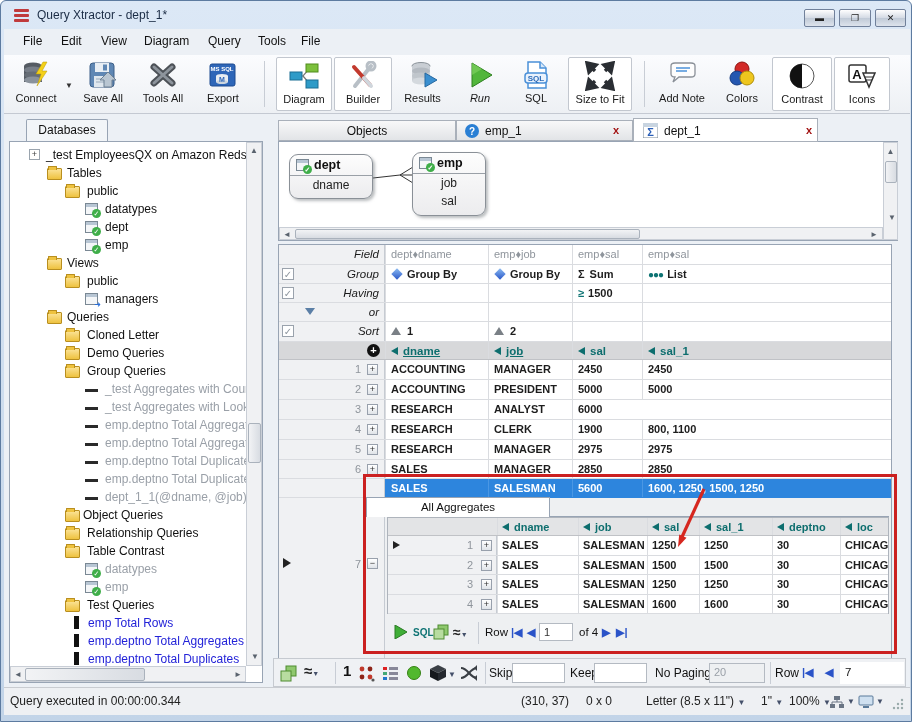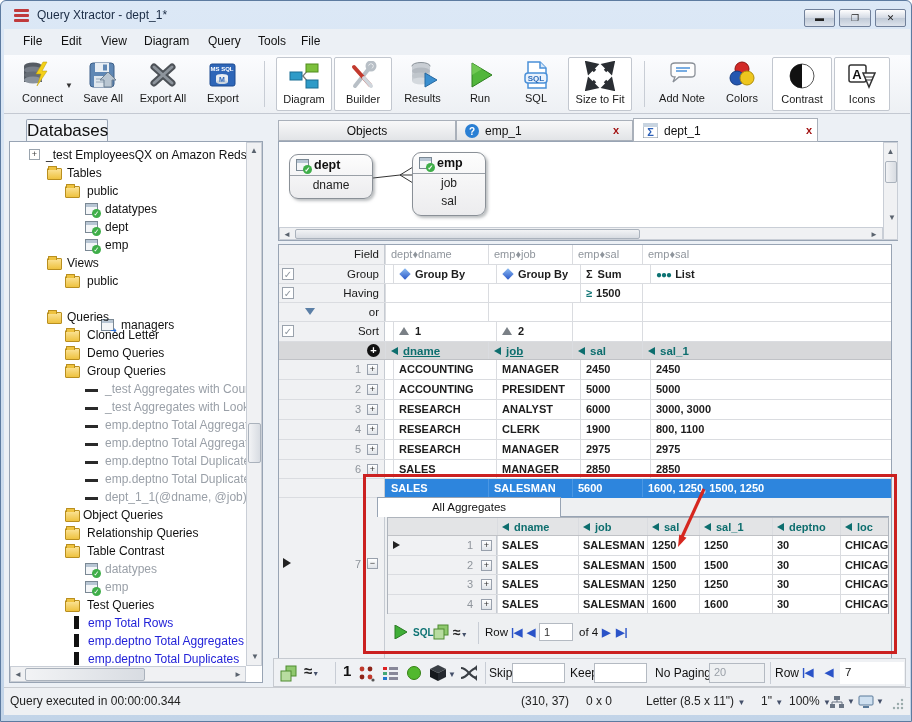--- a/index.html
+++ b/index.html
@@ -15,21 +15,21 @@
 
 .menu-item { position:absolute; top:33px; font-size:12px; color:#111; }
 
 #toolbar { position:absolute; left:3px; top:54px; width:906px; height:59px; background:linear-gradient(#fbfcfe,#edf0f4); border-bottom:1px solid #c4c9d2; }
 .tbtn { position:absolute; top:2px; height:54px; text-align:center; }
 .tbtn .ic { display:block; margin:3px auto 0; width:30px; height:30px; position:relative; }
 .tbtn .lb { display:block; font-size:11px; color:#1a1a1a; margin-top:2px; white-space:nowrap; }
 .tbtn.boxed { border:1px solid #c2c7cf; background:#fff; border-radius:2px; }
 .tsep { position:absolute; top:6px; width:1px; height:46px; background:#c8cdd5; }
 
-#db-tab { position:absolute; left:25px; top:118px; width:82px; height:23px; background:#f2f5f8; border:1px solid #98a4b4; border-bottom:none; border-radius:2px 2px 0 0; font-size:17px; text-align:center; line-height:21px; color:#111; }
+#db-tab { position:absolute; left:25px; top:118px; width:82px; height:23px; background:#f2f5f8; border:1px solid #98a4b4; border-bottom:none; border-radius:2px 2px 0 0; font-size:12px; text-align:center; line-height:21px; color:#111; }
 #tree-panel { position:absolute; left:8px; top:140px; width:254px; height:542px; background:#fff; border:1px solid #98a4b4; }
 .titem { position:absolute; height:18px; font-size:12px; color:#111; white-space:nowrap; }
 .titem .lbl { position:absolute; top:2px; }
 .titem.gray .lbl { color:#9aa0a8; }
 .titem.blue .lbl { color:#2323d8; }
 .plusbox { position:absolute; width:11px; height:11px; top:3px; border:1px solid #9aa4ae; background:#fff; font-size:9px; line-height:9px; text-align:center; color:#444; }
 .folder { position:absolute; width:15px; height:12px; top:4px; background:linear-gradient(#fbe398,#eec23f); border:1px solid #b98f1f; border-radius:1px; }
 .folder:before { content:""; position:absolute; left:0; top:-3px; width:7px; height:3px; background:#eec23f; border:1px solid #b98f1f; border-bottom:none; border-radius:1px 1px 0 0; }
 .tableic { position:absolute; width:13px; height:12px; top:3px; background:#f4f6f8; border:1px solid #7a8894; }
 .tableic:before { content:""; position:absolute; left:0; top:0; width:11px; height:3px; background:#b8c6d4; }
@@ -53,36 +53,36 @@
 .entity { position:absolute; background:linear-gradient(#fdfdfd,#ececee); border:1px solid #8a9097; border-radius:9px; box-shadow:2px 2px 3px rgba(120,125,130,.5); }
 .entity .hd { height:21px; border-bottom:1px solid #9aa0a7; font-size:12.5px; font-weight:bold; color:#111; padding:3px 0 0 24px; position:relative; }
 .entity .fld { text-align:center; font-size:12px; color:#222; line-height:18px; }
 .entity .hd .tableic { left:6px; top:4px; }
 
 #grid-panel { position:absolute; left:277px; top:243px; width:614px; height:414px; background:#fff; border:1px solid #98a4b4; }
 .gr { position:absolute; left:0; width:612px; border-bottom:1px solid #dadce0; }
 .gcell { position:absolute; top:0; bottom:0; border-left:1px solid #dadce0; padding:3px 0 0 5px; font-size:11px; white-space:nowrap; overflow:hidden; }
 .c1 { left:106px; width:103px; } .c2 { left:209px; width:84px; } .c3 { left:293px; width:70px; } .c4 { left:363px; width:249px; }
 .gutter-bg { position:absolute; left:0; top:0; width:106px; height:413px; background:#f0f1f3; border-right:1px solid #c6cbd2; }
-.glabel { position:absolute; left:0; width:100px; text-align:right; top:3px; font-size:11.5px; color:#1a1a1a; }
+.glabel { position:absolute; left:0; width:100px; text-align:right; top:3px; font-size:11.5px; color:#1a1a1a;font-style:italic; }
 .gnum { position:absolute; left:16px; width:66px; text-align:right; top:3px; font-size:11px; color:#8f959c; }
 .gcheck { position:absolute; left:3px; top:3px; width:12px; height:12px; background:#fff; border:1px solid #9aa2ac; color:#8d959e; font-size:10px; line-height:11px; text-align:center; }
 .expbox { position:absolute; left:88px; top:4px; width:11px; height:11px; border:1px solid #98a0ac; background:linear-gradient(#ffffff,#dfe3e8); font-size:9px; line-height:9px; text-align:center; color:#333; }
-.boldcell { font-weight:bold; color:#1d1d1d;margin-left:8px; }
+.boldcell { font-weight:bold; color:#1d1d1d; }
 .fieldtxt { color:#8f959c; }
 .teal { color:#0d7373; }
 .gem { display:inline-block; width:8px; height:8px; background:linear-gradient(135deg,#8abaf2,#2a57c8); transform:rotate(45deg); margin:0 6px 0 2px; }
 .dots3 { display:inline-block; margin-right:4px; letter-spacing:-1px; color:#0d7373; font-size:10px; font-weight:bold; }
 .uparr { display:inline-block; width:0; height:0; border-left:5px solid transparent; border-right:5px solid transparent; border-bottom:8px solid #7a8086; margin-right:6px; }
 .ltri { display:inline-block; width:0; height:0; border-top:4px solid transparent; border-bottom:4px solid transparent; border-right:7px solid #0d6e6e; margin-right:5px; }
 .pluscirc { position:absolute; left:88px; top:2px; width:13px; height:13px; background:#111; border-radius:50%; color:#fff; font-size:11px; line-height:12px; text-align:center; font-weight:bold; }
 .hdrlink { font-weight:bold; color:#0d6e6e; font-size:11.5px; text-decoration:underline; }
 .hdrplain { font-weight:bold; color:#0d6e6e; font-size:11.5px; }
 
-#sub-tab { position:absolute; left:376px; top:496px; width:184px; height:20px; background:#fff; border:1px solid #98a4b4; border-bottom:none; z-index:6; font-size:11.5px; text-align:center; line-height:19px; color:#111; }
+#sub-tab { position:absolute; left:365px; top:496px; width:184px; height:20px; background:#fff; border:1px solid #98a4b4; border-bottom:none; z-index:6; font-size:11.5px; text-align:center; line-height:19px; color:#111; }
 #sub-grid { position:absolute; left:386px; top:516px; width:502px; height:97px; background:#fff; border:1px solid #aeb4bc; }
 .sgr { position:absolute; left:0; width:500px; border-bottom:1px solid #dadce0; }
 .sgc { position:absolute; top:0; bottom:0; border-left:1px solid #dadce0; padding:3px 0 0 4px; font-size:11px; font-weight:bold; color:#1d1d1d; white-space:nowrap; overflow:hidden; }
 .sc1 { left:109px; width:81px; } .sc2 { left:190px; width:69px; } .sc3 { left:259px; width:52px; } .sc4 { left:311px; width:73px; } .sc5 { left:384px; width:68px; } .sc6 { left:452px; width:48px; }
 .snum { position:absolute; left:28px; width:57px; text-align:right; top:3px; font-size:11px; color:#8f959c; font-weight:normal; }
 .sexp { position:absolute; left:93px; top:4px; width:11px; height:11px; border:1px solid #98a0ac; background:linear-gradient(#ffffff,#dfe3e8); font-size:9px; line-height:9px; text-align:center; color:#333; }
 
 .navtxt { font-size:11.5px; color:#111; }
 .bluearr { color:#2a53c8; font-size:11px; font-weight:bold; }
 .tinput { background:#fff; border:1px solid #b4bac2; font-size:11px; padding:2px 0 0 4px; color:#333; }
@@ -113,21 +113,21 @@
 
   <div class="menu-item" style="left:22px;">File</div>
   <div class="menu-item" style="left:60px;">Edit</div>
   <div class="menu-item" style="left:100px;">View</div>
   <div class="menu-item" style="left:143px;">Diagram</div>
   <div class="menu-item" style="left:207px;">Query</div>
   <div class="menu-item" style="left:257px;">Tools</div>
   <div class="menu-item" style="left:300px;">File</div>
 
   <div id="toolbar">
-    <div class="tbtn" style="left:5px;width:54px;text-align:right;">
+    <div class="tbtn" style="left:5px;width:54px;">
       <span class="ic">
         <svg width="30" height="30">
             <ellipse cx="12" cy="6" rx="9" ry="3.5" fill="#555b63"></ellipse>
             <rect x="3" y="6" width="18" height="16" fill="#555b63"></rect>
             <ellipse cx="12" cy="10" rx="9" ry="3.5" fill="#777e88"></ellipse>
             <ellipse cx="12" cy="15" rx="9" ry="3.5" fill="#666d76"></ellipse>
             <ellipse cx="12" cy="20" rx="9" ry="3.5" fill="#8a929c"></ellipse>
             <polygon points="22,2 15,14 20,14 16,26 26,11 21,11 26,2" fill="#f4d019" stroke="#b89a00" stroke-width="0.5"></polygon>
           </svg>
       </span>
@@ -154,21 +154,21 @@
             <g stroke="#4d5258" stroke-width="7" stroke-linecap="round">
               <line x1="6" y1="7" x2="24" y2="23"></line>
               <line x1="24" y1="7" x2="6" y2="23"></line>
             </g>
             <g stroke="#8d949c" stroke-width="3" stroke-linecap="round">
               <line x1="6" y1="7" x2="24" y2="23"></line>
               <line x1="24" y1="7" x2="6" y2="23"></line>
             </g>
           </svg>
       </span>
-      <span class="lb">Export All</span>
+      <span class="lb">Tools All</span>
     </div>
     <div class="tbtn" style="left:192px;width:54px;">
       <span class="ic">
         <svg width="30" height="30">
             <rect x="2" y="4" width="25" height="22" rx="2" fill="#2e66b8" stroke="#1c4a90"></rect>
             <text x="14" y="11" font-size="6" fill="#fff" text-anchor="middle" font-weight="bold">MS SQL</text>
             <ellipse cx="14" cy="16" rx="6" ry="2" fill="#e8edf2"></ellipse>
             <rect x="8" y="16" width="12" height="6" fill="#e8edf2"></rect>
             <ellipse cx="14" cy="22" rx="6" ry="2" fill="#cdd6de"></ellipse>
             <text x="14" y="22" font-size="7" fill="#2e66b8" text-anchor="middle" font-weight="bold">M</text>
@@ -206,21 +206,21 @@
             <ellipse cx="13" cy="6" rx="9" ry="3.5" fill="#c9ced4" stroke="#8a9299"></ellipse>
             <rect x="4" y="6" width="18" height="15" fill="#c9ced4"></rect>
             <ellipse cx="13" cy="11" rx="9" ry="3.5" fill="#b4bac1"></ellipse>
             <ellipse cx="13" cy="16" rx="9" ry="3.5" fill="#c0c6cc"></ellipse>
             <ellipse cx="13" cy="21" rx="9" ry="3.5" fill="#d4d9de"></ellipse>
             <polygon points="17,13 29,20 17,27" fill="#3a8fd0" stroke="#2668a0"></polygon>
           </svg>
       </span>
       <span class="lb">Results</span>
     </div>
-    <div class="tbtn" style="left:449px;width:54px;">
+    <div class="tbtn" style="left:449px;width:54px;font-style:italic;">
       <span class="ic">
         <svg width="30" height="30">
             <polygon points="7,3 27,15 7,27" fill="#52b63c" stroke="#2e8020"></polygon>
             <polygon points="7,3 17,9 7,15" fill="#7ed05e" opacity="0.7"></polygon>
           </svg>
       </span>
       <span class="lb">Run</span>
     </div>
     <div class="tbtn" style="left:506px;width:52px;">
       <span class="ic">
@@ -322,21 +322,21 @@
           <span class="lbl" style="left:95px">emp</span>
         </div>
         <div class="titem " style="left:0;top:112px;width:235px;">
           <span class="folder" style="left:37px"></span>
           <span class="lbl" style="left:57px">Views</span>
         </div>
         <div class="titem " style="left:0;top:130px;width:235px;">
           <span class="folder" style="left:55px"></span>
           <span class="lbl" style="left:77px">public</span>
         </div>
-        <div class="titem " style="left:16px;top:148px;width:278px;margin-top:26px;">
+        <div class="titem " style="left:0;top:148px;width:278px;">
           <span class="viewic" style="left:75px"></span>
           <span class="lbl" style="left:95px">managers</span>
         </div>
         <div class="titem " style="left:0;top:166px;width:235px;">
           <span class="folder" style="left:37px"></span>
           <span class="lbl" style="left:57px">Queries</span>
         </div>
         <div class="titem " style="left:0;top:184px;width:235px;">
           <span class="folder" style="left:55px"></span>
           <span class="lbl" style="left:77px">Cloned Letter</span>
@@ -544,21 +544,20 @@
     <div class="gcell c2 boldcell">PRESIDENT</div>
     <div class="gcell c3 boldcell">5000</div>
     <div class="gcell c4 boldcell">5000</div>
   </div>
         <div class="gr" style="top:155px;height:20px;">
     <span class="gnum">3</span>
     <span class="expbox">+</span>
     <div class="gcell c1 boldcell">RESEARCH</div>
     <div class="gcell c2 boldcell">ANALYST</div>
     <div class="gcell c3 boldcell">6000</div>
-    <div class="gcell c4 boldcell">3000, 3000</div>
   </div>
         <div class="gr" style="top:175px;height:20px;">
     <span class="gnum">4</span>
     <span class="expbox">+</span>
     <div class="gcell c1 boldcell">RESEARCH</div>
     <div class="gcell c2 boldcell">CLERK</div>
     <div class="gcell c3 boldcell">1900</div>
     <div class="gcell c4 boldcell">800, 1100</div>
   </div>
         <div class="gr" style="top:195px;height:20px;">

